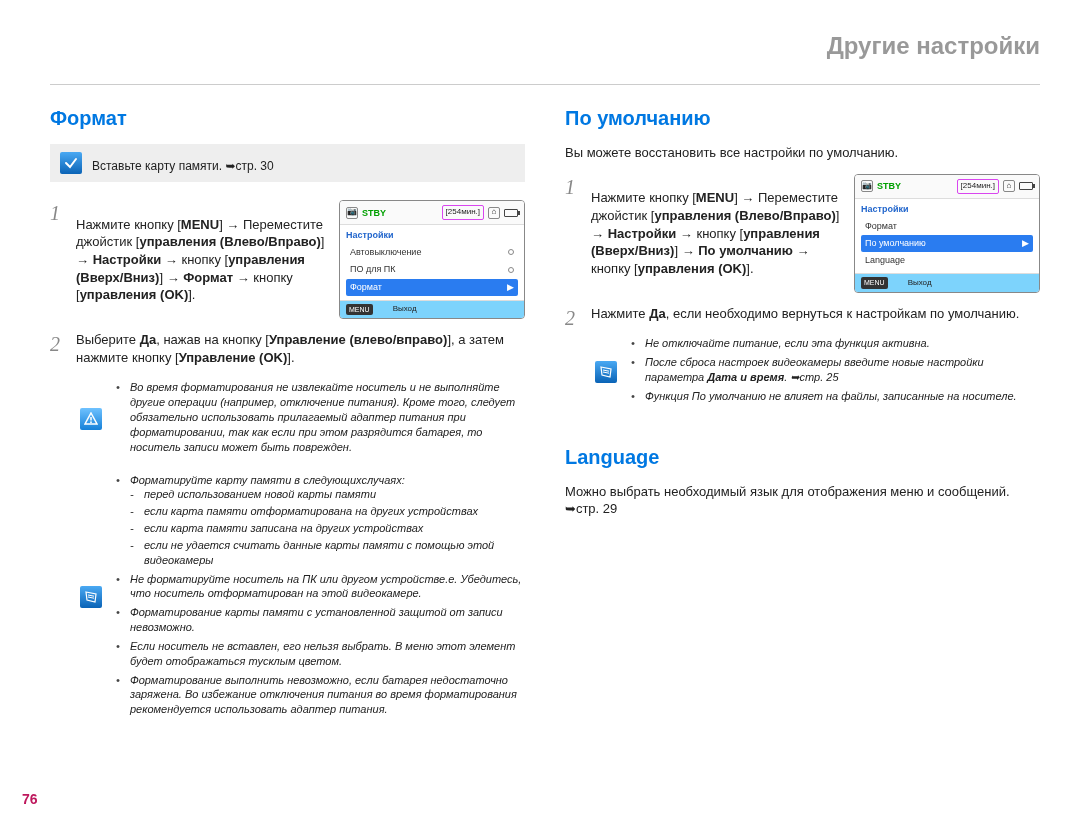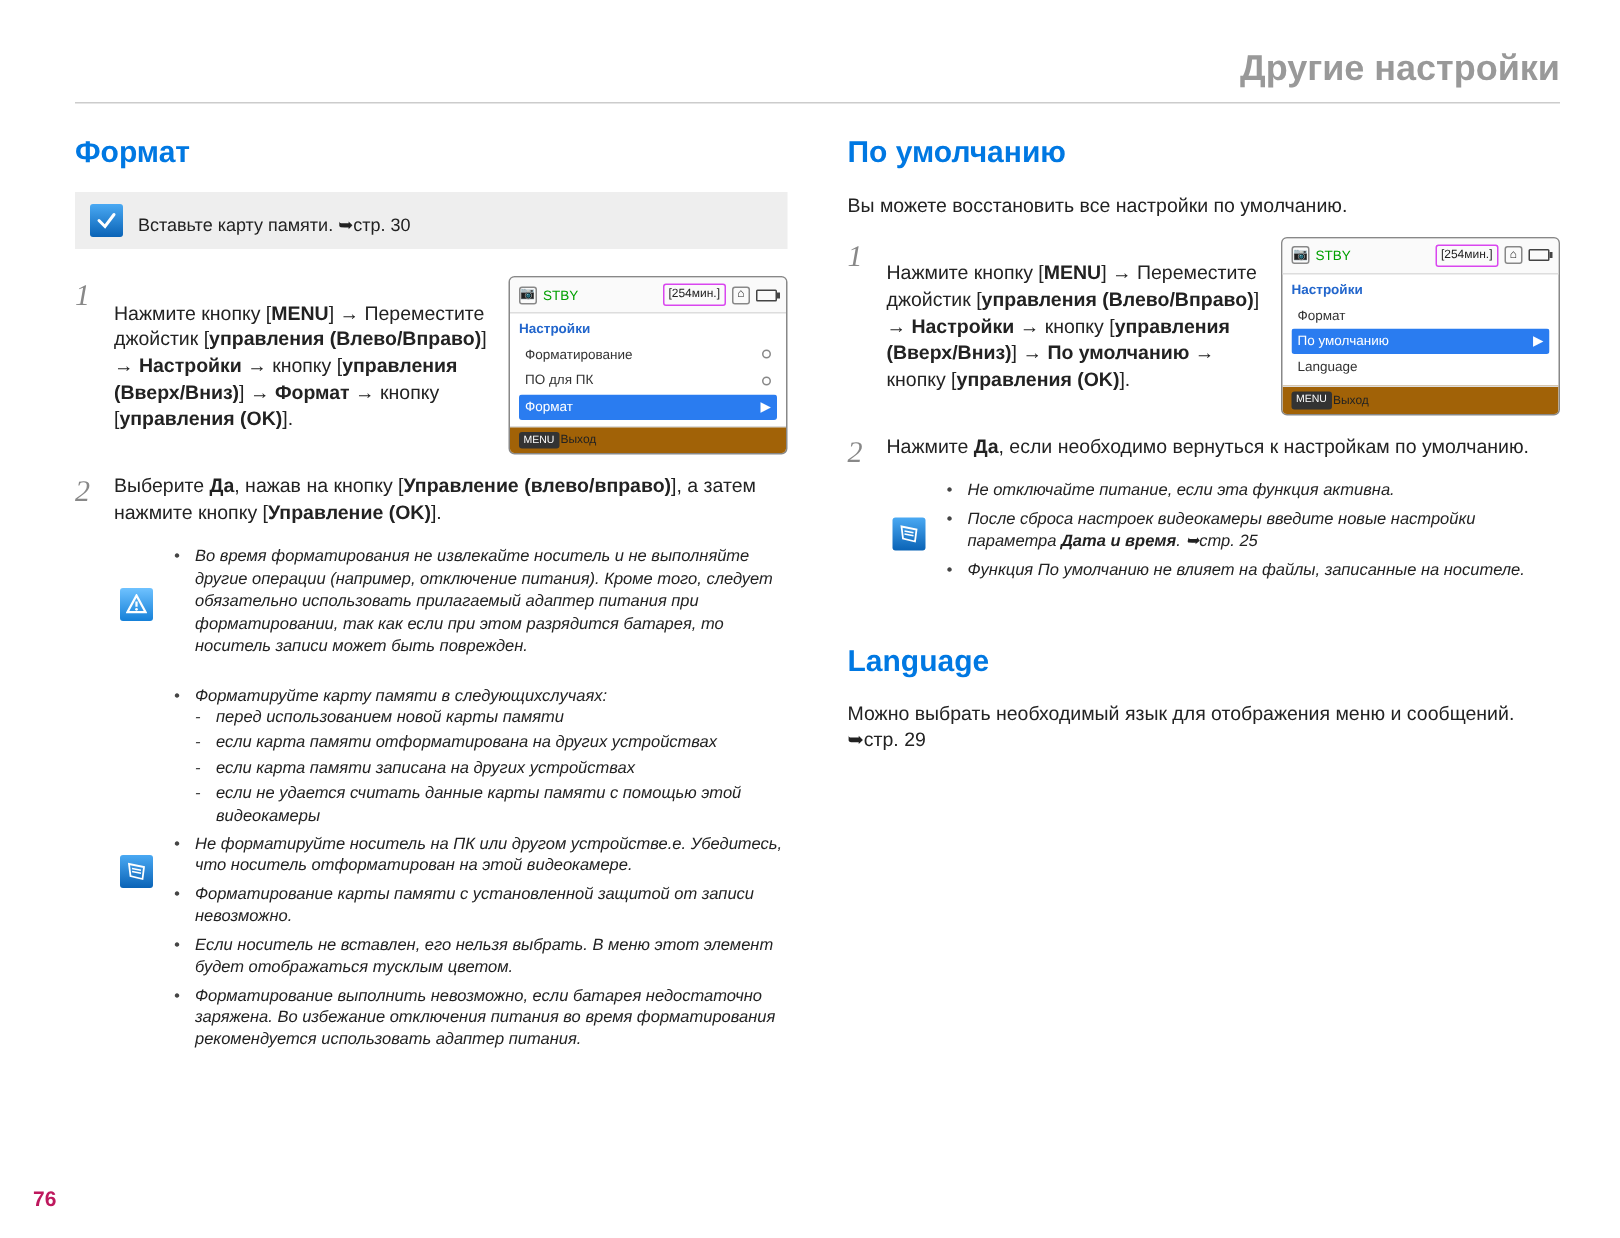--- a/index.html
+++ b/index.html
@@ -12,21 +12,21 @@
     width: 1080px;
     background: #fff;
     line-height: 1.35;
   }
   .page-title {
     text-align: right;
     font-size: 24px;
     font-weight: bold;
     color: #999;
     border-bottom: 1px solid #ccc;
-    padding-bottom: 6px;
+    padding-bottom: 22px;
     margin-bottom: 20px;
   }
   .columns {
     display: flex;
     gap: 40px;
     align-items: flex-start;
   }
   .col {
     flex: 1 1 0;
     min-width: 0;
@@ -101,21 +101,21 @@
     gap:4px;
     padding: 4px 6px;
     border-bottom: 1px solid #ddd;
     background:#fafafa;
   }
   .cd-header .h-ico {
     width:12px; height:12px; border:1px solid #888; border-radius:2px;
     display:inline-flex; align-items:center; justify-content:center;
     font-size:8px;
   }
-  .cd-header .stby { color:#00a000; font-weight:normal; flex:1; }
+  .cd-header .stby { color:#00a000; font-weight:bold; flex:1; }
   .cd-header .time-box {
     border:1px solid #d946ef; font-size:8px; padding:1px 3px; border-radius:2px;
   }
   .cd-header .batt {
     width:14px; height:8px; border:1px solid #444; border-radius:1px; position:relative;
   }
   .cd-header .batt::after {
     content:''; position:absolute; right:-3px; top:1px; width:2px; height:4px; background:#444;
   }
   .cd-header .batt .fill { background:#444; height:100%; width:100%; }
@@ -123,21 +123,21 @@
   .cd-menu-title { color:#2266cc; font-weight:bold; margin-bottom:3px; font-size:9px;}
   .cd-row {
     display:flex; align-items:center; justify-content:space-between;
     padding:2px 4px; font-size:9px; border-bottom:1px solid transparent;
     color:#333;
   }
   .cd-row.sel { background:#2a7cf0; color:#fff; border-radius:2px; }
   .cd-row .dot { width:6px; height:6px; border:1px solid #888; border-radius:3px; }
   .cd-row .chev { font-size:9px; color:#888; }
   .cd-row.sel .chev { color:#fff; }
-  .cd-footer { display:flex; align-items:center; gap:1px; padding:3px 6px; border-top:1px solid #ddd; background:#a16207; font-size:8px;}
+  .cd-footer { display:flex; align-items:center; gap:20px; padding:3px 6px; border-top:1px solid #ddd; background:#7dd3fc; font-size:8px;}
   .cd-footer .menu-btn { background:#333; color:#fff; padding:1px 3px; border-radius:2px; font-size:7px; }
 
   .icon-row {
     display:flex; gap:10px; align-items:center;
     margin-bottom:14px;
     font-style:italic;
   }
   .icon-col { width:26px; display:flex; flex-direction:column; gap:8px; margin-left:30px; flex-shrink:0;}
   .icon-notes { font-size:11px; line-height:1.35; }
   ul.notes, ul.notes ul {
@@ -192,21 +192,21 @@
             <div class="cd-header">
               <span class="h-ico">📷</span>
               <span class="stby">STBY</span>
               <span class="time-box">[254мин.]</span>
               <span class="h-ico">⌂</span>
               <span class="batt"><span class="fill"></span></span>
             </div>
             <div class="cd-menu">
               <div class="cd-menu-title">Настройки</div>
               <div class="cd-row">
-                <span>Форматирование</span>
+                <span>Автовыключение</span>
                 <span class="dot"></span>
               </div>
               <div class="cd-row">
                 <span>ПО для ПК</span>
                 <span class="dot"></span>
               </div>
               <div class="cd-row sel">
                 <span>Формат</span>
                 <span class="chev">▶</span>
               </div>

